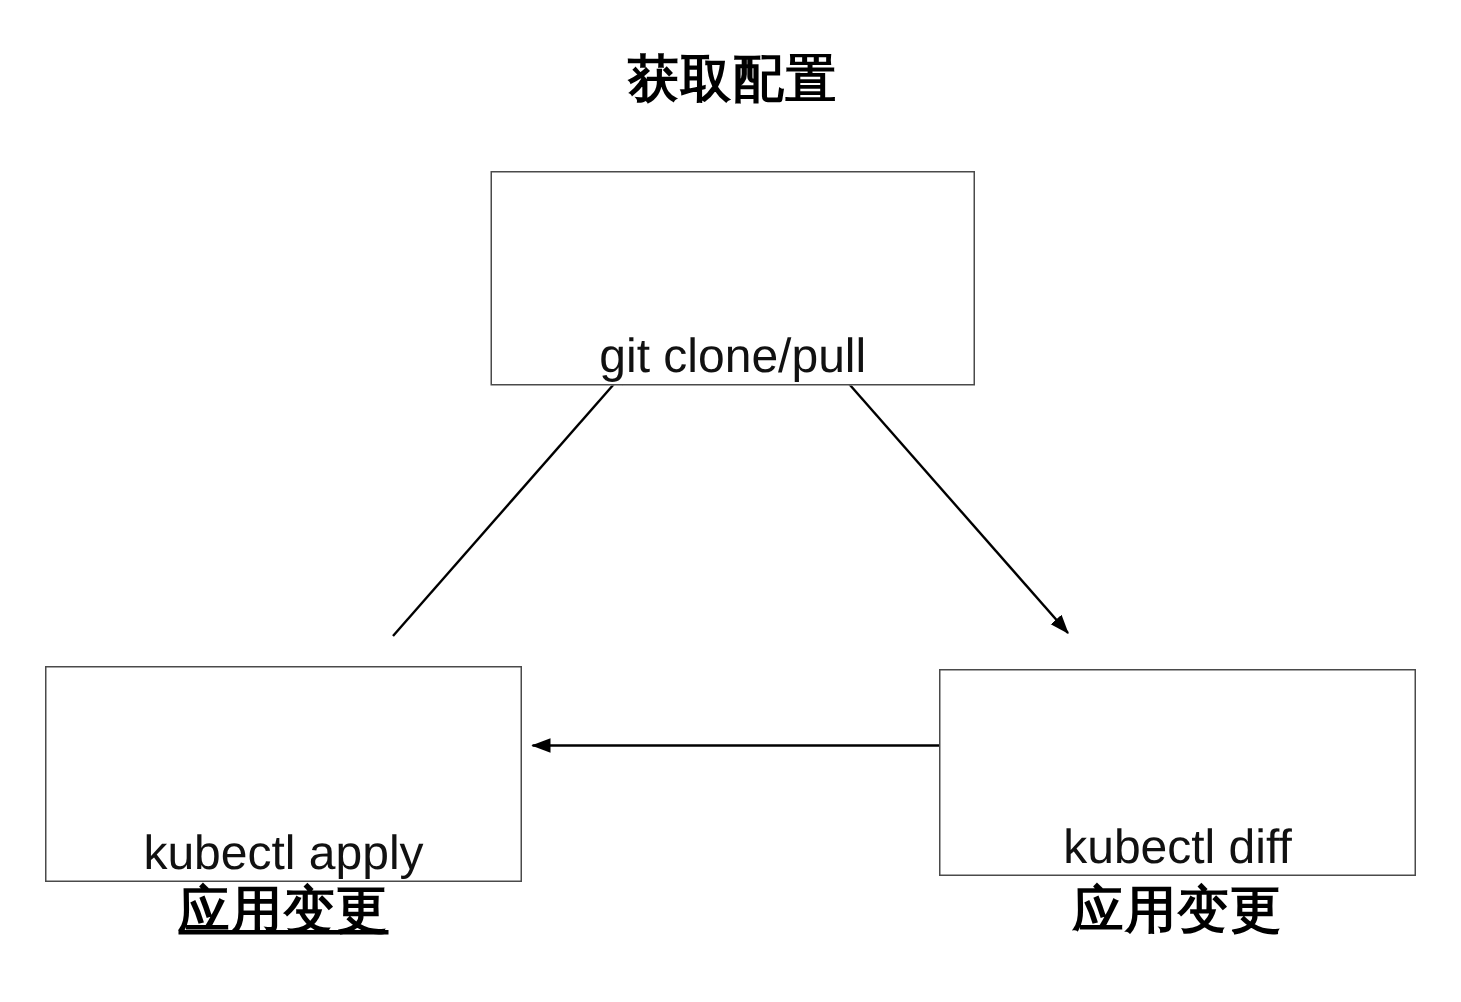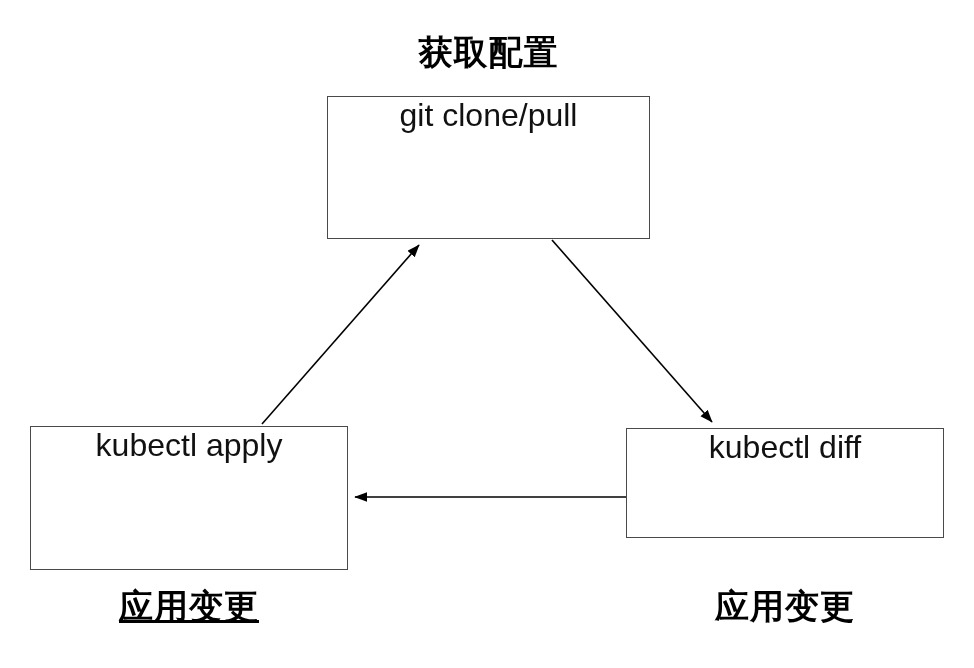--- a/index.html
+++ b/index.html
@@ -26,29 +26,30 @@
     left: 0; top: 0;
     width: 974px;
     height: 668px;
     pointer-events: none;
   }
   .node {
     position: absolute;
     background: #ffffff;
     border: 1.5px solid #4a4a4a;
     display: flex;
-    align-items: flex-start;
+    align-items: flex-end;
     justify-content: center;
     font-size: 32px;
     color: #111111;
     box-sizing: border-box;
+    margin-top: 18px;
   }
   .node-top    { left: 327px; top: 96px;  width: 323px; height: 143px; }
   .node-left   { left: 30px;  top: 426px; width: 318px; height: 144px; }
-  .node-right  { left: 626px; top: 428px; width: 318px; height: 110px; }
+  .node-right  { left: 626px; top: 428px; width: 318px; height: 138px; }
   .caption {
     position: absolute;
     font-size: 34px;
     font-weight: 700;
     text-align: center;
     color: #000000;
     letter-spacing: 1px;
   }
   .caption-top   { left: 327px; top: 30px;  width: 323px; }
   .caption-left  { left: 30px;  top: 584px; width: 318px; text-decoration: underline; }

